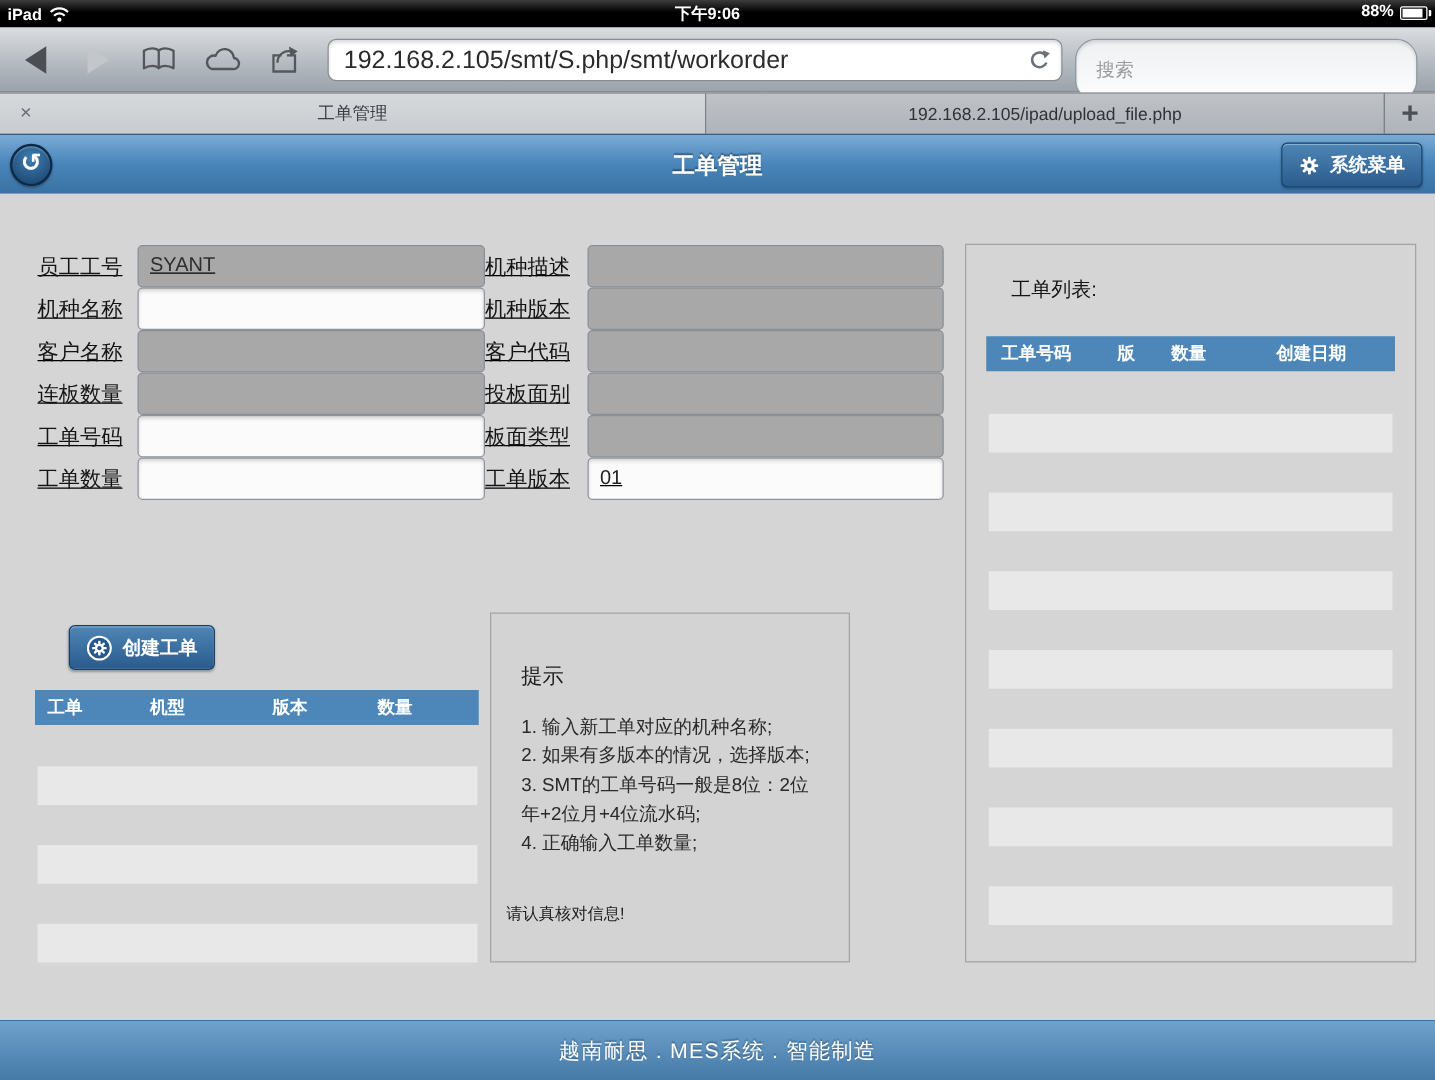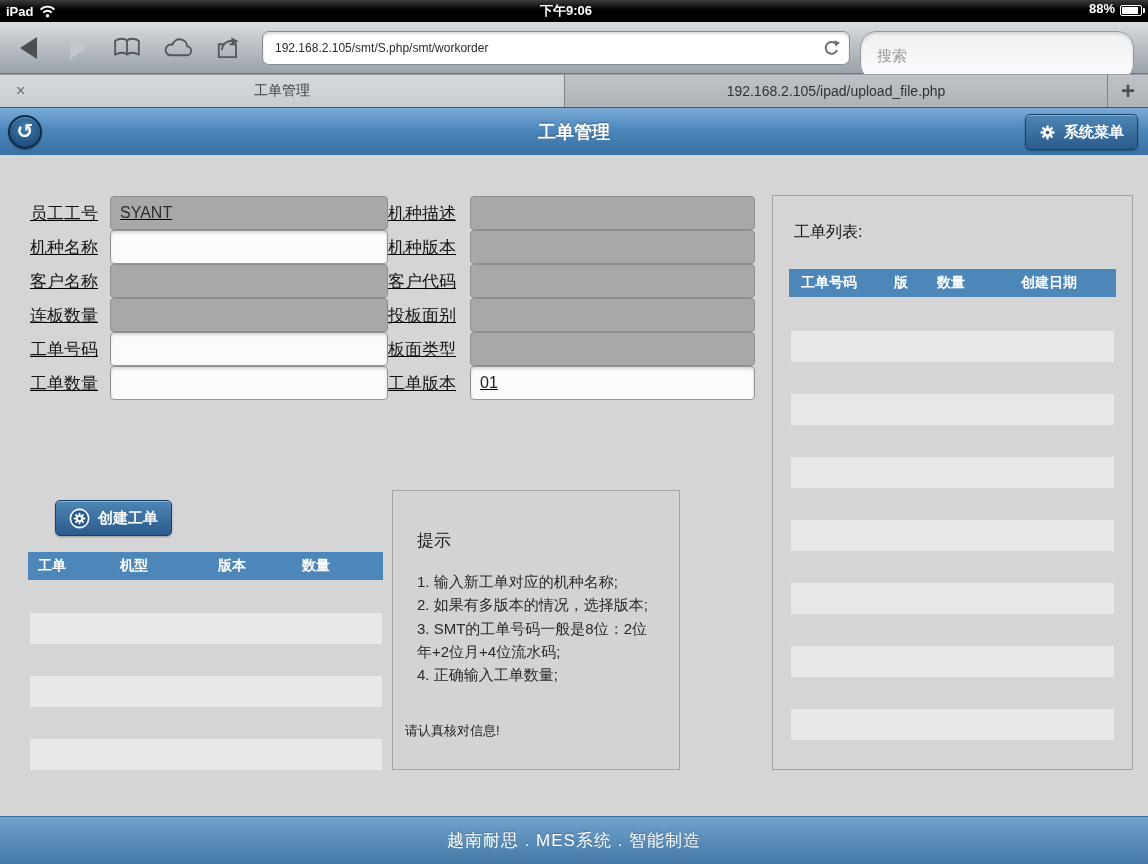--- a/index.html
+++ b/index.html
@@ -20,21 +20,21 @@
   .battery::after { content:""; position:absolute; right:-4px; top:2px; width:2px; height:5px; background:#fff; border-radius:0 1px 1px 0; }
 
   
   .toolbar { position:absolute; top:22px; left:0; right:0; height:52px;
     background:linear-gradient(#dadde0,#b5bbc1 55%,#9ba2aa); border-bottom:1px solid #70767d; }
   .tb-icon { position:absolute; top:0; height:51px; display:flex; align-items:center; justify-content:center; }
   .nav-back-tri { width:0; height:0; border-top:11px solid transparent; border-bottom:11px solid transparent; border-right:17px solid #4b4f54; }
   .nav-fwd-tri  { width:0; height:0; border-top:11px solid transparent; border-bottom:11px solid transparent; border-left:17px solid #c3c7cb; }
   .url-field { position:absolute; left:262px; top:9px; width:588px; height:34px; background:#fff;
     border:1px solid #878d94; border-radius:7px; box-shadow:inset 0 2px 3px rgba(0,0,0,.15);
-    display:flex; align-items:center; padding:0 36px 0 12px; font-size:12px; color:#2b2b2b; white-space:nowrap; overflow:hidden; }
+    display:flex; align-items:center; padding:0 36px 0 12px; font-size:20px; color:#2b2b2b; white-space:nowrap; overflow:hidden; }
   .url-refresh { position:absolute; right:8px; top:7px; }
   .search-field { position:absolute; left:860px; right:14px; top:9px; height:50px;
     background:linear-gradient(#eef0f2,#fdfdfe); border:1px solid #9198a0; border-radius:17px;
     box-shadow:inset 0 2px 3px rgba(0,0,0,.12);
     display:flex; align-items:center; padding:0 16px; font-size:15px; color:#9b9b9b; }
 
   
   .tab-bar { position:absolute; top:74px; left:0; right:0; height:33px; background:#8d939a; display:flex; }
   .tab { position:relative; display:flex; align-items:center; justify-content:center; font-size:14px;
     border-right:1px solid #7c8187; border-top:1px solid #9aa0a6; }
@@ -80,21 +80,21 @@
   .empty-row { height:31px; background:#e8e8e9; margin-bottom:32px; }
 
   .tips-box { position:absolute; left:392px; top:335px; width:288px; height:280px;
     border:1px solid #a3a3a3; background:#d3d3d3; padding:38px 24px 0; }
   .tips-title { font-size:17px; color:#1c1c1c; margin-bottom:18px; }
   .tips-item { font-size:15px; color:#2a2a2a; line-height:1.55; }
   .tips-warning { font-size:13px; font-weight:normal; color:#1c1c1c; margin:36px 0 0 -12px; }
 
   .order-panel { position:absolute; left:772px; top:40px; width:361px; height:575px;
     border:1px solid #a3a3a3; background:#d5d5d5; padding:16px; }
-  .order-title { font-size:16px; color:#141414; margin:10px 0 0 5px; }
+  .order-title { font-size:16px; color:#141414; margin:10px 0 0 20px; }
   .order-header { margin-top:26px; height:28px; }
   .order-header .c1 { width:105px; padding-left:12px; } .order-header .c2 { width:43px; }
   .order-header .c3 { width:84px; } .order-header .c4 { flex:1; }
   .order-rows { margin-top:34px; padding:0 2px; }
 
   
   .page-footer { position:absolute; bottom:0; left:0; right:0; height:48px;
     background:linear-gradient(#6fa2cc,#4579a6); border-top:1px solid #3c6f9c;
     display:flex; align-items:center; justify-content:center; color:#fff; font-size:17px; letter-spacing:1px;
     text-shadow:0 -1px 1px rgba(0,0,0,.25); }

